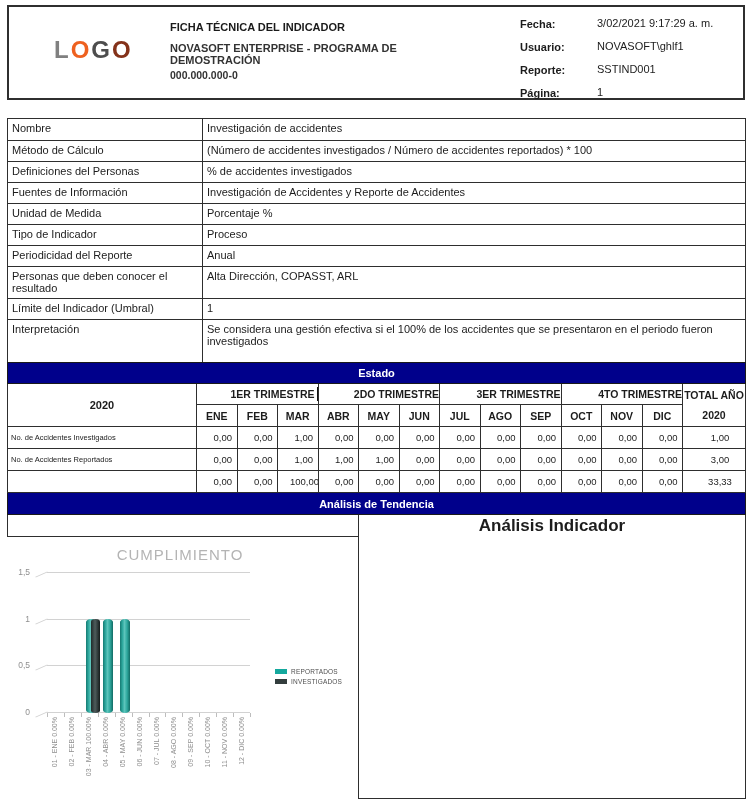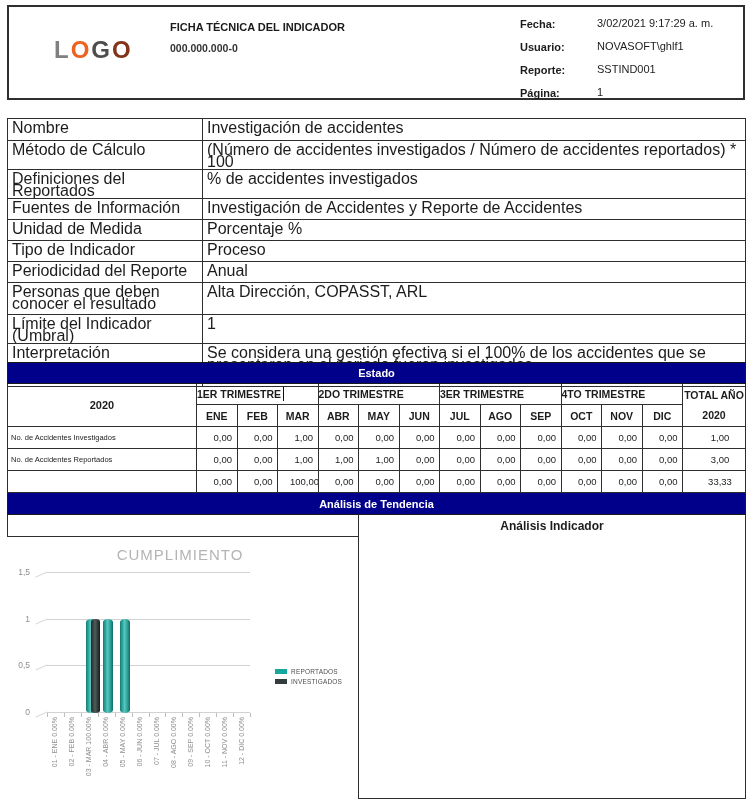--- a/index.html
+++ b/index.html
@@ -21,33 +21,33 @@
   .meta-block { position:absolute; left:511px; top:7px; width:225px; }
   .meta-row { position:relative; height:23px; }
   .meta-label { position:absolute; left:0; top:4px; font-size:11px; font-weight:bold; }
   .meta-value { position:absolute; left:77px; top:3px; font-size:11px; white-space:nowrap; }
 
   
   table { border-collapse:collapse; table-layout:fixed; }
   td { border:1px solid #2e2e2e; vertical-align:top; overflow:hidden; }
 
   .details { position:absolute; left:7px; top:118px; width:739px; }
-  .details td { font-size:16px; padding:3px 4px 1px 4px; line-height:12px; }
+  .details td { font-size:11px; padding:3px 4px 1px 4px; line-height:12px; }
   .details .dlabel { width:195px; }
 
   .estado { position:absolute; left:7px; top:362px; width:739px; }
   .band { background:#00008B; color:#ffffff; font-size:11px; font-weight:bold;
     text-align:center; vertical-align:middle; border:1px solid #1a1a1a; }
   .yearcell { font-size:11px; font-weight:bold; text-align:center; vertical-align:middle; }
-  .trim { font-size:10.5px; font-weight:bold; text-align:left; vertical-align:middle; white-space:nowrap; }
+  .trim { font-size:10.5px; font-weight:bold; text-align:right; vertical-align:middle; white-space:nowrap; }
   .totalhead { font-size:10.5px; font-weight:bold; text-align:center; vertical-align:middle; line-height:20px; }
   .month { font-size:10.5px; font-weight:bold; text-align:center; vertical-align:middle; }
   .rowlabel { font-size:7.5px; text-align:left; vertical-align:middle; padding-left:3px; color:#222; }
   .num { font-size:9.5px; text-align:center; vertical-align:middle;padding-left:12px; }
-  .ahead { font-size:12px; font-weight:bold; text-align:center; vertical-align:middle; }
+  .ahead { font-size:17px; font-weight:bold; text-align:center; vertical-align:middle; }
   .cursor-bar { display:inline-block; width:1px; height:14px; background:#111;
     margin-left:2px; vertical-align:-3px; }
 
   
   .analysis-box { position:absolute; left:358px; top:536px; width:388px; height:263px;
     border:1px solid #2e2e2e; border-top:none; background:#fff; }
 
   
   .chart { position:absolute; left:0; top:540px; width:356px; height:268px; }
   .chart-title { position:absolute; left:80px; top:6px; width:200px; text-align:center;
@@ -67,20 +67,21 @@
   .legend-swatch { width:12px; height:5px; margin-right:4px; flex:none; }
   .legend-label { font-size:6.5px; color:#4f4f4f; letter-spacing:0.2px; }
 </style>
 </head>
 <body>
 
 <div class="header-box">
   <div class="logo" id="logo"><span style="color: rgb(128, 128, 128);">L</span><span style="color: rgb(238, 97, 31);">O</span><span style="color: rgb(77, 77, 77);">G</span><span style="color: rgb(132, 50, 26);">O</span></div>
   <div class="title-block">
     <div class="rpt-title">FICHA TÉCNICA DEL INDICADOR</div>
+    <div class="rpt-subtitle">NOVASOFT ENTERPRISE - PROGRAMA DE DEMOSTRACIÓN</div>
     <div class="rpt-code">000.000.000-0</div>
   </div>
   <div class="meta-block" id="meta">
       <div class="meta-row">
         <span class="meta-label">Fecha:</span>
         <span class="meta-value">3/02/2021 9:17:29 a. m.</span>
       </div>
       <div class="meta-row">
         <span class="meta-label">Usuario:</span>
         <span class="meta-value">NOVASOFT\ghlf1</span>
@@ -104,21 +105,21 @@
   <tbody id="details-body">
       <tr style="height: 22px;">
         <td class="dlabel">Nombre</td>
         <td>Investigación de accidentes</td>
       </tr>
       <tr style="height: 21px;">
         <td class="dlabel">Método de Cálculo</td>
         <td>(Número de accidentes investigados / Número de accidentes reportados) * 100</td>
       </tr>
       <tr style="height: 21px;">
-        <td class="dlabel">Definiciones del Reportados</td>
+        <td class="dlabel">Definiciones del Personas</td>
         <td>% de accidentes investigados</td>
       </tr>
       <tr style="height: 21px;">
         <td class="dlabel">Fuentes de Información</td>
         <td>Investigación de Accidentes y Reporte de Accidentes</td>
       </tr>
       <tr style="height: 21px;">
         <td class="dlabel">Unidad de Medida</td>
         <td>Porcentaje %</td>
       </tr>

